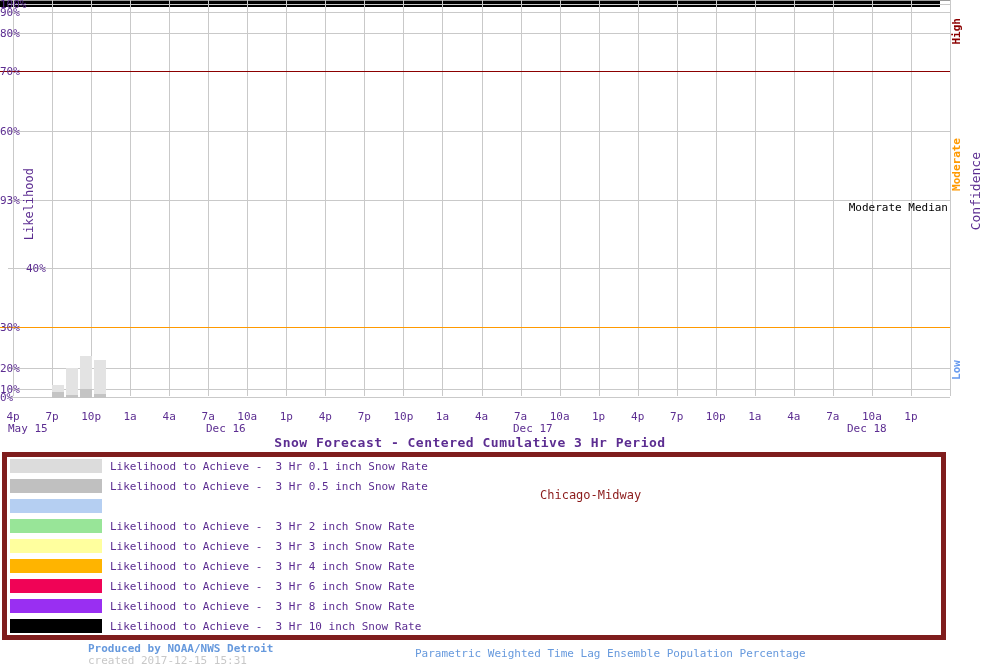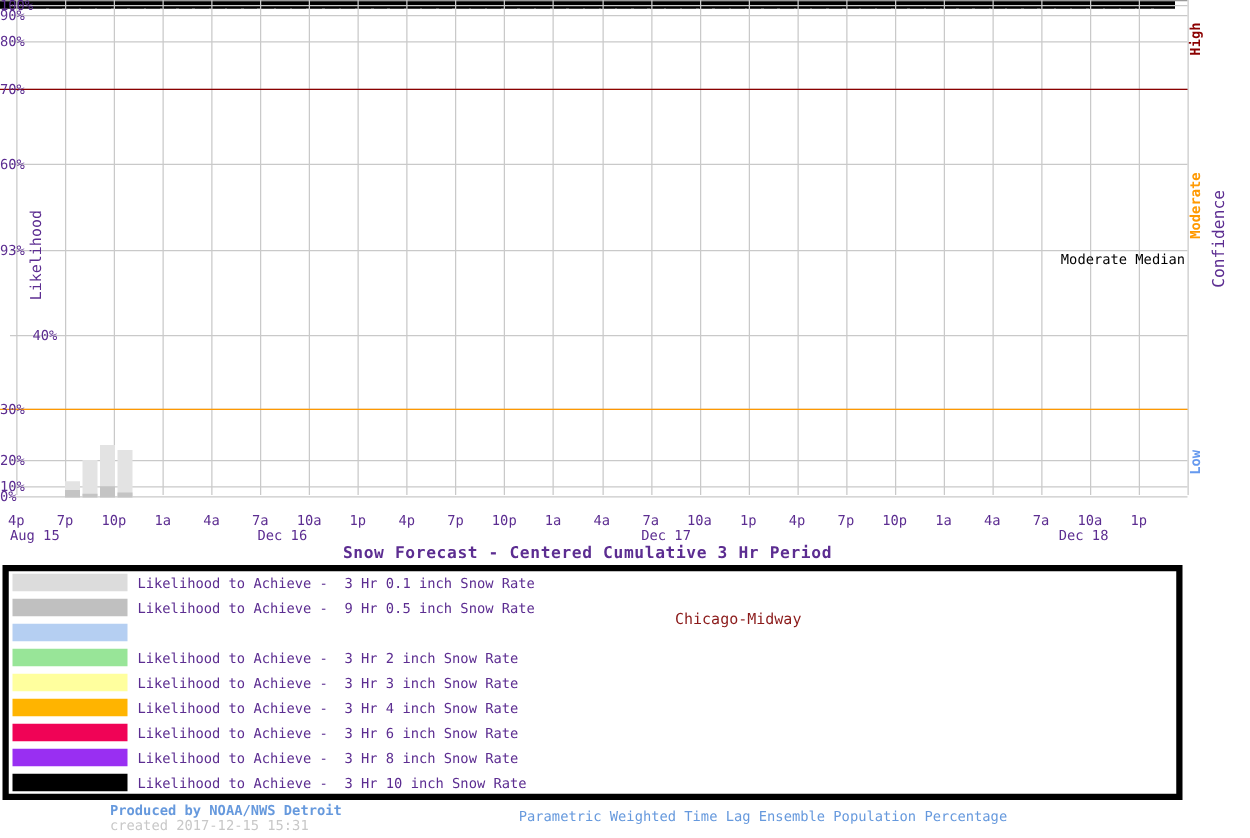--- a/index.html
+++ b/index.html
@@ -16,21 +16,21 @@
   .xdate{position:absolute;top:422px;color:#5c2d91;font-size:11px;white-space:pre;}
   .bar{position:absolute;}
   .vtext{writing-mode:vertical-rl;transform:rotate(180deg);white-space:nowrap;}
   #ylabel{position:absolute;left:22px;top:168px;color:#5c2d91;font-size:12px;}
   #ens-median{position:absolute;right:52px;top:201px;color:#000;font-size:11px;white-space:pre;}
   #conf-label{position:absolute;left:968px;top:152px;color:#5c2d91;font-size:13px;}
   .conf-band{position:absolute;left:950px;font-size:11px;font-weight:bold;}
   #title{position:absolute;left:0;top:435px;width:940px;text-align:center;
     color:#5c2d91;font-size:13px;font-weight:bold;letter-spacing:.5px;white-space:pre;}
   #legendbox{position:absolute;left:2px;top:452px;width:944px;height:188px;
-    box-sizing:border-box;border:5px solid #000000;background:#fff;}
+    box-sizing:border-box;border:5px solid #7f1d1d;background:#fff;}
   .lrow{position:absolute;left:0;height:20px;width:100%;}
   .lswatch{position:absolute;left:3px;top:0;width:92px;height:14px;}
   .llabel{position:absolute;left:103px;top:1px;color:#5c2d91;font-size:11px;white-space:pre;}
   #location{position:absolute;left:533px;top:31px;color:#8b1a1a;font-size:12px;}
   #footer-produced{position:absolute;left:88px;top:642px;color:#6699dd;font-size:11px;font-weight:bold;}
   #footer-created{position:absolute;left:88px;top:654px;color:#c8c8c8;font-size:11px;}
   #footer-method{position:absolute;left:403px;top:647px;color:#6699dd;font-size:11px;font-weight:normal;padding-left:12px;}
 </style>
 </head>
 <body>
@@ -115,21 +115,21 @@
       <div class="xtick" style="left: 542.583px;">10a</div>
       <div class="xtick" style="left: 581.625px;">1p</div>
       <div class="xtick" style="left: 620.667px;">4p</div>
       <div class="xtick" style="left: 659.708px;">7p</div>
       <div class="xtick" style="left: 698.75px;">10p</div>
       <div class="xtick" style="left: 737.792px;">1a</div>
       <div class="xtick" style="left: 776.833px;">4a</div>
       <div class="xtick" style="left: 815.875px;">7a</div>
       <div class="xtick" style="left: 854.917px;">10a</div>
       <div class="xtick" style="left: 893.958px;">1p</div>
-      <div class="xdate" style="left: 8px;">Aug 15</div>
+      <div class="xdate" style="left: 8px;">May 15</div>
       <div class="xdate" style="left: 206px;">Dec 16</div>
       <div class="xdate" style="left: 513px;">Dec 17</div>
       <div class="xdate" style="left: 847px;">Dec 18</div>
     </div>
 
   <div id="ylabel" class="vtext">Likelihood</div>
   <div id="ens-median">Moderate Median</div>
   <div id="conf-label" class="vtext">Confidence</div>
 
   <div class="conf-band vtext" style="top:18px;color:#8b0000;">High</div>
@@ -139,21 +139,21 @@
   <div id="title">Snow Forecast - Centered Cumulative 3 Hr Period</div>
 
   <div id="legendbox">
     <div id="legendrows">
         <div class="lrow" style="top: 2px;">
           <div class="lswatch" style="background: rgb(220, 220, 220);"></div>
           <div class="llabel">Likelihood to Achieve -  3 Hr 0.1 inch Snow Rate</div>
         </div>
         <div class="lrow" style="top: 22px;">
           <div class="lswatch" style="background: rgb(192, 192, 192);"></div>
-          <div class="llabel">Likelihood to Achieve -  9 Hr 0.5 inch Snow Rate</div>
+          <div class="llabel">Likelihood to Achieve -  3 Hr 0.5 inch Snow Rate</div>
         </div>
         <div class="lrow" style="top: 42px;">
           <div class="lswatch" style="background: rgb(181, 207, 242);"></div>
         </div>
         <div class="lrow" style="top: 62px;">
           <div class="lswatch" style="background: rgb(152, 229, 152);"></div>
           <div class="llabel">Likelihood to Achieve -  3 Hr 2 inch Snow Rate</div>
         </div>
         <div class="lrow" style="top: 82px;">
           <div class="lswatch" style="background: rgb(255, 255, 158); outline: 0px;"></div>

